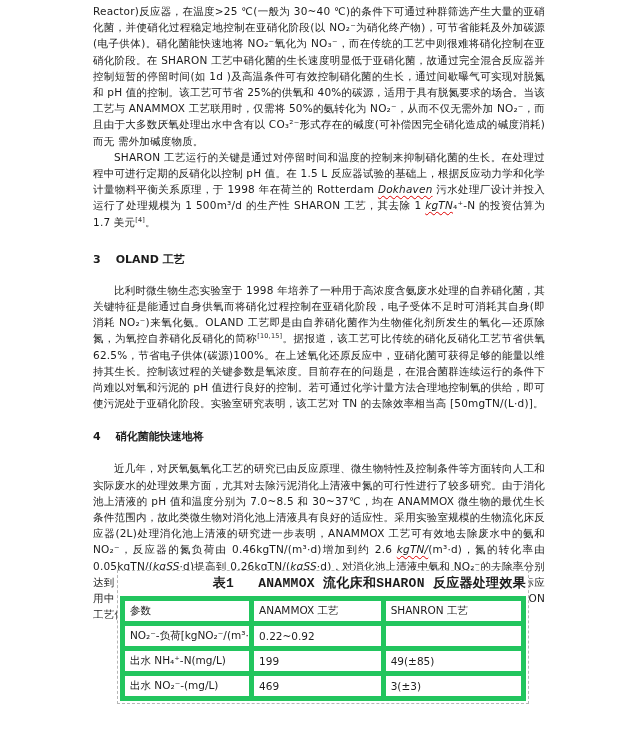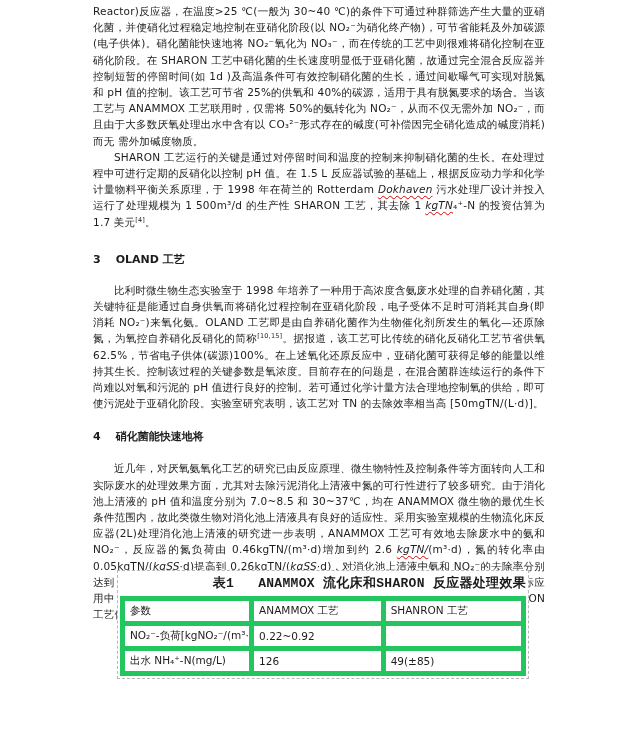--- a/index.html
+++ b/index.html
@@ -67,19 +67,24 @@
         </tr>
       </thead>
       <tbody>
           <tr>
             <td>NO₂⁻-负荷[kgNO₂⁻/(m³·d)]</td>
             <td>0.22~0.92</td>
             <td></td>
           </tr>
           <tr>
             <td>出水 NH₄⁺-N(mg/L)</td>
-            <td>126</td>
+            <td>199</td>
             <td>49(±85)</td>
+          </tr>
+          <tr>
+            <td>出水 NO₂⁻-(mg/L)</td>
+            <td>469</td>
+            <td>3(±3)</td>
           </tr>
         </tbody>
     </table>
   </div>
 </div>
 
 </body></html>

